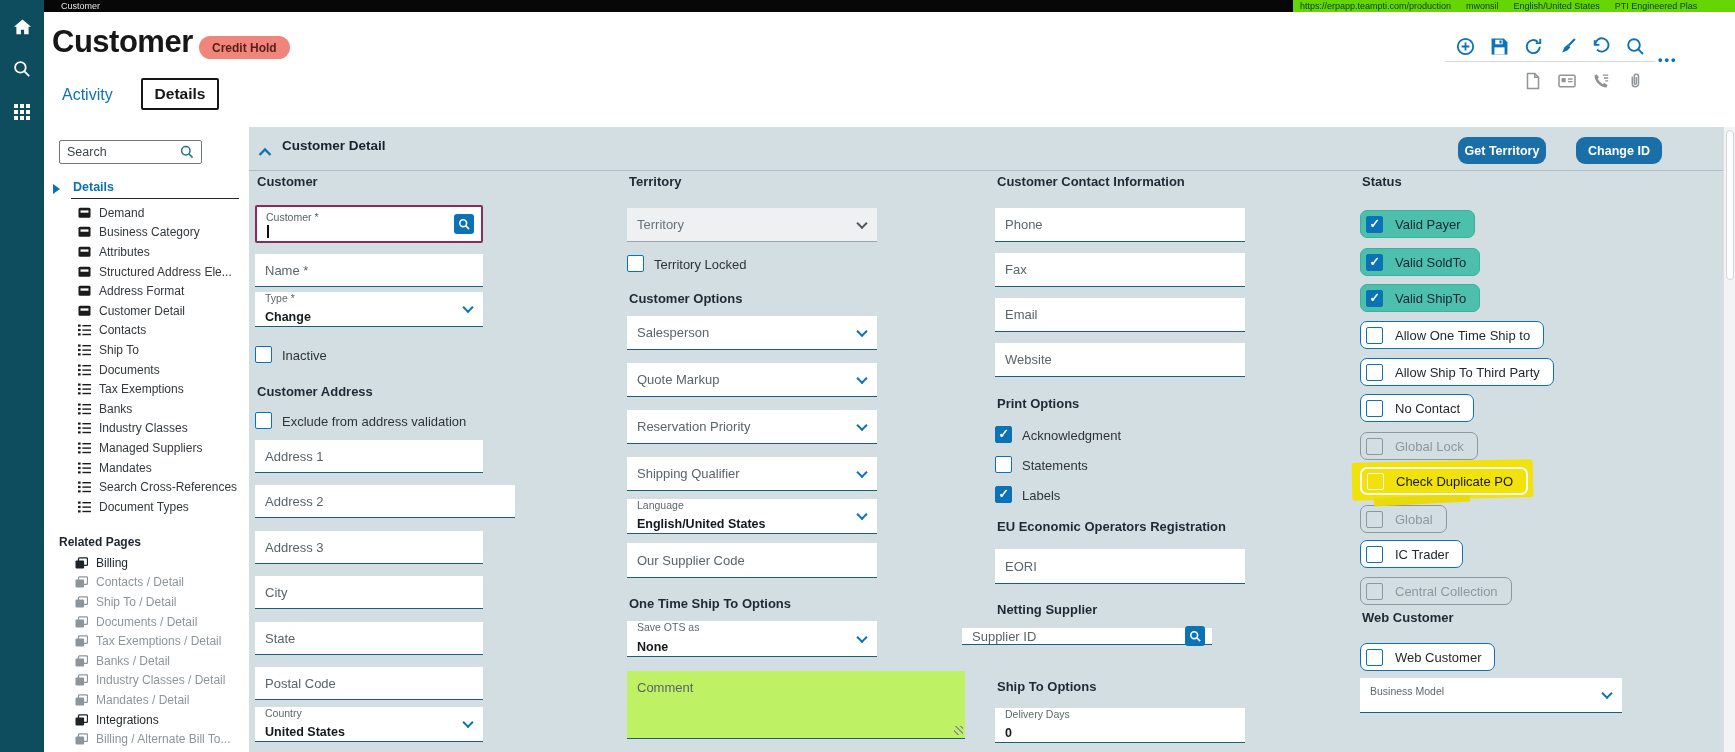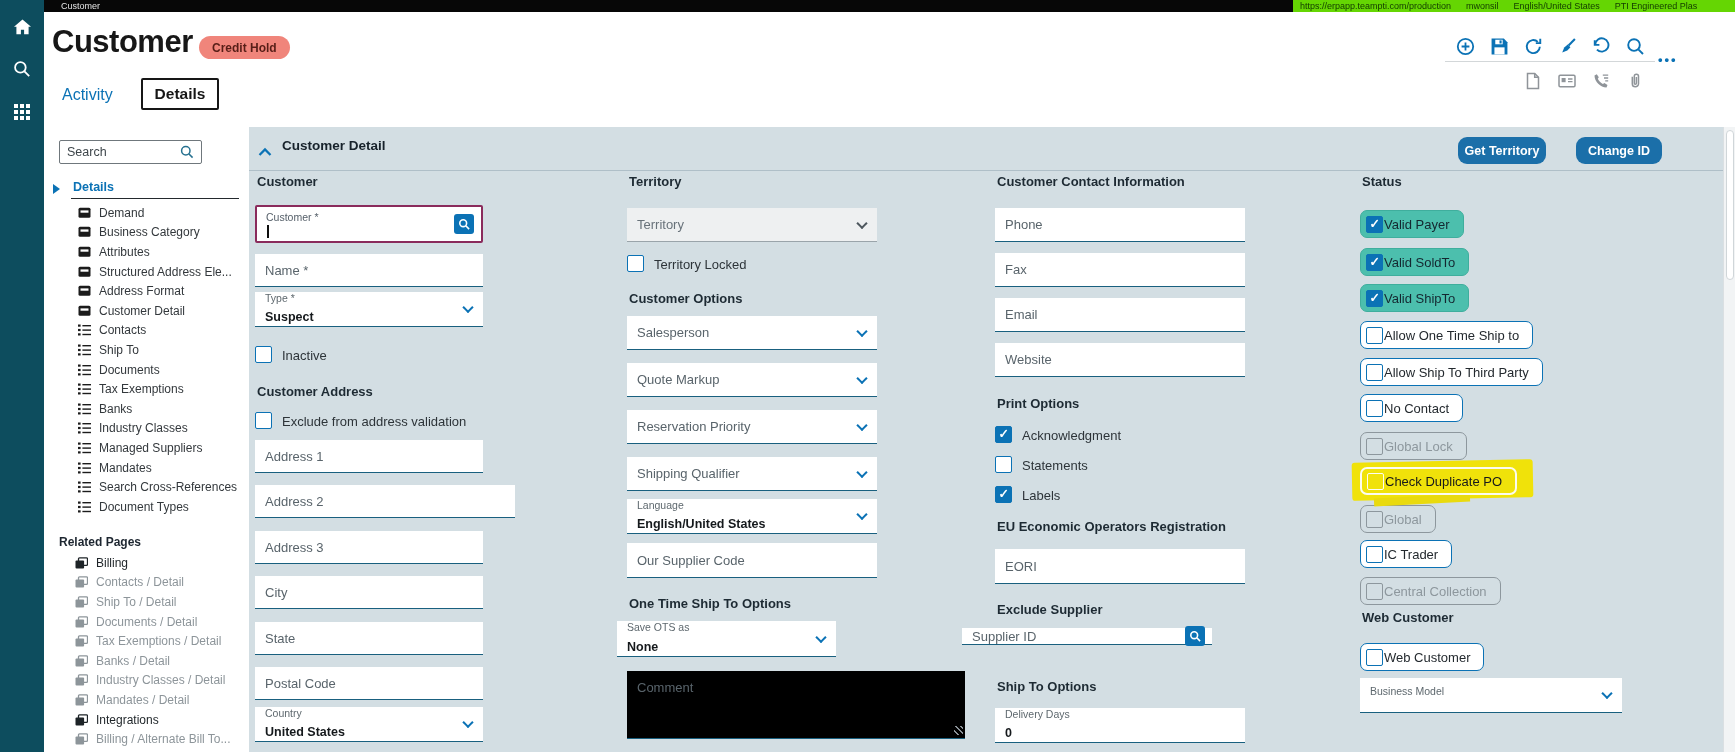--- a/index.html
+++ b/index.html
@@ -50,30 +50,30 @@
 .chev{position:absolute;right:11px;top:50%;width:8px;height:8px;border-right:2px solid #0b72b5;border-bottom:2px solid #0b72b5;transform:translateY(-70%) rotate(45deg)}
 .fld.dis .chev{border-color:#4d575e}
 .focusfld{position:absolute;background:#fff;border:2px solid #8a2b5c;border-radius:2px;cursor:text}
 .flabel{position:absolute;left:9px;top:4px;font-size:10.5px;color:#56606a}
 .caret{position:absolute;left:10px;top:18px;width:1.5px;height:13px;background:#0e0e0e}
 .lookup{position:absolute;right:7px;top:50%;transform:translateY(-50%);width:20px;height:20px;background:#0b72b5;border-radius:3px;display:flex;align-items:center;justify-content:center;cursor:pointer}
 .cbrow{position:absolute;display:flex;align-items:flex-end;gap:10px;font-size:13px;color:#2d3439;cursor:pointer}
 .cb{width:17px;height:17px;border:1.8px solid #0b72b5;border-radius:2px;background:#fff;position:relative;flex:0 0 auto}
 .cb.on{background:#0b72b5;border-color:#0b72b5}
 .cb.on::after{content:"✓";position:absolute;left:2.5px;top:-1px;color:#fff;font-size:12.5px;font-weight:bold}
-.toggle{position:absolute;display:inline-flex;align-items:center;gap:1px;height:28px;padding:0 13px 0 5px;border-radius:7px;font-size:13px;white-space:nowrap;cursor:pointer}
+.toggle{position:absolute;display:inline-flex;align-items:center;gap:12px;height:28px;padding:0 13px 0 5px;border-radius:7px;font-size:13px;white-space:nowrap;cursor:pointer}
 .toggle.on{background:#4cbfad;border:1px solid #3fae9d;color:#142730}
 .toggle.off{background:#fff;border:1.6px solid #0b72b5;color:#23292e}
 .toggle.dis{background:transparent;border:1.6px solid #8d979d;color:#8d979d;cursor:default}
 .toggle.dis .cb{border-color:#8d979d;background:transparent}
 .toggle.hl{background:transparent;border:2px solid #fbfbf1;color:#17191a;z-index:2}
 .toggle.hl .cb{border-color:#fdfdf3;background:transparent}
 .hl-band{position:absolute;left:1103px;top:334px;width:181px;height:38px;background:#f0e20a;border-radius:3px;transform:rotate(-1.2deg);z-index:1}
 .hl-tail{position:absolute;left:1125px;top:369px;width:96px;height:8px;background:#e9da0e;transform:rotate(-3deg);z-index:1}
-.ta{position:absolute;background:#000000;border-bottom:1px solid #19607f;padding:9px 10px;font-size:13px;color:#59646b;cursor:text}
+.ta{position:absolute;background:#bef264;border-bottom:1px solid #19607f;padding:9px 10px;font-size:13px;color:#59646b;cursor:text}
 .rz{position:absolute;right:2px;bottom:3px;width:9px;height:9px;background:repeating-linear-gradient(45deg,transparent 0 2.5px,#8a9197 2.5px 4px);cursor:nwse-resize}
 .track{left:1723px;top:127px;width:12px;height:625px;background:#f2f4f5;border-left:1px solid #dadfe2}
 .thumb{position:absolute;left:2px;top:3px;width:8px;height:150px;background:#fff;border:1px solid #d0d6d9;border-radius:4px;cursor:grab}
 </style>
 </head>
 <body>
 
 <div class="abs rail">
   <span class="icon-btn" style="top:10px">
     <svg width="19" height="18" viewBox="0 0 19 18">
@@ -471,21 +471,21 @@
           <circle cx="5.2" cy="5.2" r="3.4" fill="none" stroke="#fff" stroke-width="1.6"></circle>
           <path d="M7.8 7.8l3.3 3.3" stroke="#fff" stroke-width="1.6"></path>
         </svg>
       </span>
   </div>
   <div class="fld" style="left:6px;top:127px;width:228px;height:33px">
       <span>Name *</span>
     </div>
   <div class="fld fld2 dd" style="left:6px;top:165px;width:228px;height:35px">
     <span class="lbl">Type *</span>
-    <span class="val">Suspect</span>
+    <span class="val">Change</span>
     <span class="chev"></span>
   </div>
   <div class="cbrow" style="left:6px;top:219px">
     <span class="cb"></span>
     <span>Inactive</span>
   </div>
   <div class="sec-h" style="left:8px;top:257px">Customer Address</div>
   <div class="cbrow" style="left:6px;top:285px">
     <span class="cb"></span>
     <span>Exclude from address validation</span>
@@ -542,21 +542,21 @@
     </div>
   <div class="fld fld2 dd" style="left:378px;top:372px;width:250px;height:35px">
     <span class="lbl">Language</span>
     <span class="val">English/United States</span>
     <span class="chev"></span>
   </div>
   <div class="fld" style="left:378px;top:416px;width:250px;height:35px">
       <span>Our Supplier Code</span>
     </div>
   <div class="sec-h" style="left:380px;top:469px">One Time Ship To Options</div>
-  <div class="fld fld2 dd" style="left:368px;top:494px;width:219px;height:36px">
+  <div class="fld fld2 dd" style="left:378px;top:494px;width:250px;height:36px">
     <span class="lbl">Save OTS as</span>
     <span class="val">None</span>
     <span class="chev"></span>
   </div>
   <div class="ta" style="left:378px;top:544px;width:338px;height:68px">
     <span>Comment</span>
     <span class="rz"></span>
   </div>
 
   <div class="sec-h" style="left:748px;top:47px">Customer Contact Information</div>
@@ -582,21 +582,21 @@
     <span>Statements</span>
   </div>
   <div class="cbrow" style="left:746px;top:359px">
     <span class="cb on"></span>
     <span>Labels</span>
   </div>
   <div class="sec-h" style="left:748px;top:392px">EU Economic Operators Registration</div>
   <div class="fld" style="left:746px;top:422px;width:250px;height:35px">
       <span>EORI</span>
     </div>
-  <div class="sec-h" style="left:748px;top:475px">Exclude Supplier</div>
+  <div class="sec-h" style="left:748px;top:475px">Netting Supplier</div>
   <div class="fld" style="left:713px;top:501px;width:250px;height:17px">
     <span>Supplier ID</span>
     <span class="lookup">
         <svg width="13" height="13" viewBox="0 0 13 13">
           <circle cx="5.2" cy="5.2" r="3.4" fill="none" stroke="#fff" stroke-width="1.6"></circle>
           <path d="M7.8 7.8l3.3 3.3" stroke="#fff" stroke-width="1.6"></path>
         </svg>
       </span>
   </div>
   <div class="sec-h" style="left:748px;top:552px">Ship To Options</div>

